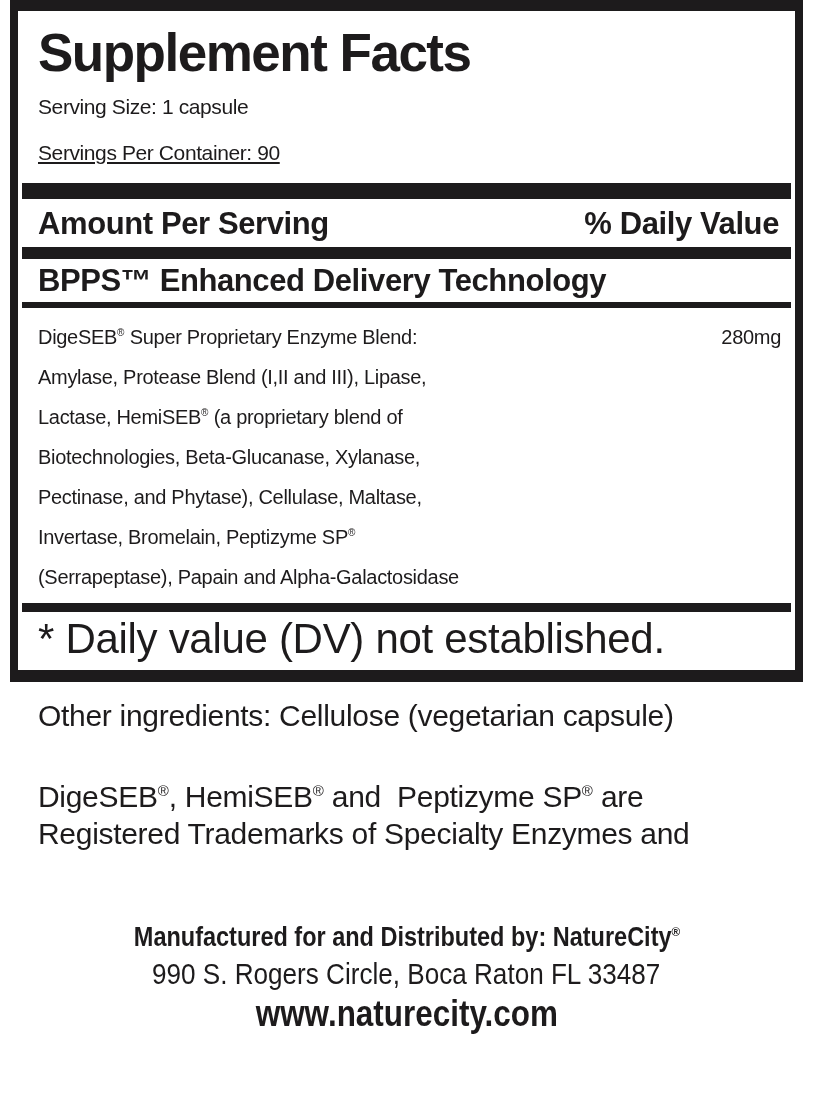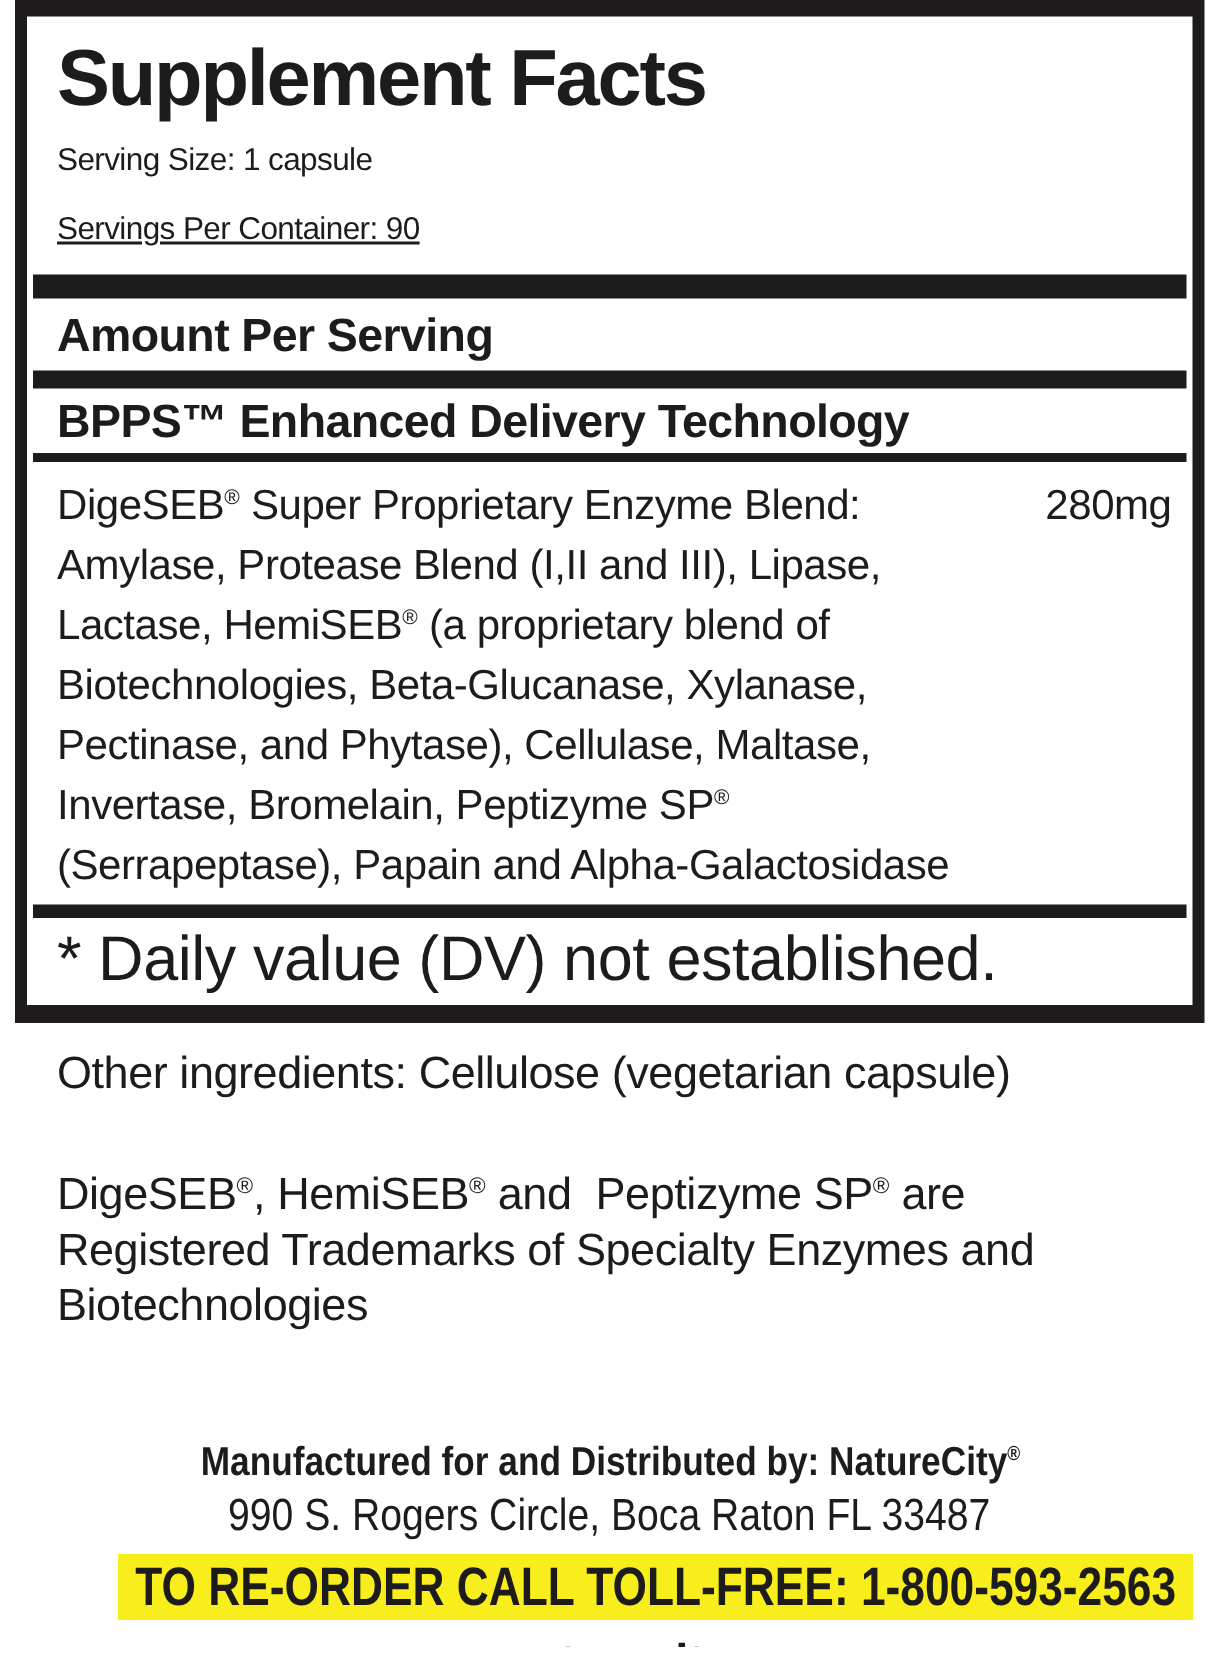--- a/index.html
+++ b/index.html
@@ -58,21 +58,21 @@
   .section-hdr {
     padding: 5px 12px 4px 16px;
     font-size: 31px;
     font-weight: bold;
     line-height: 34px;
     letter-spacing: -0.4px;
     white-space: nowrap;
   }
   .blend {
     padding: 9px 10px 6px 16px;
-    font-size: 28px;
+    font-size: 20px;
     line-height: 40px;
     letter-spacing: -0.3px;
   }
   .blend-first {
     display: flex;
     justify-content: space-between;
     align-items: baseline;
   }
   .blend-line, .blend-name { white-space: nowrap; }
   .footnote {
@@ -148,20 +148,21 @@
 
   <div class="facts-box">
     <div class="fb-title">Supplement Facts</div>
     <div class="serving-line sl1">Serving Size: 1 capsule</div>
     <div class="serving-line sl2">Servings Per Container: 90</div>
 
     <div class="bar bar-thick"></div>
 
     <div class="aps-row">
       <span>Amount Per Serving</span>
+      <span>% Daily Value</span>
     </div>
 
     <div class="bar bar-mid"></div>
 
     <div class="section-hdr">BPPS™ Enhanced Delivery Technology</div>
 
     <div class="bar bar-thin"></div>
 
     <div class="blend">
       <div class="blend-first">
@@ -179,31 +180,27 @@
     <div class="bar bar-foot"></div>
 
     <div class="footnote">* Daily value (DV) not established.</div>
   </div>
 
   <div class="other-ing">Other ingredients: Cellulose (vegetarian capsule)</div>
 
   <div class="trademark">
     <div class="tm-line">DigeSEB<sup class="rm">®</sup>, HemiSEB<sup class="rm">®</sup> and  Peptizyme SP<sup class="rm">®</sup> are</div>
     <div class="tm-line">Registered Trademarks of Specialty Enzymes and</div>
-    <div class="tm-line">Biotechnologies</div>
   </div>
 
   <div class="footer">
     <div class="mfg-line">
       <span class="squeeze">Manufactured for and Distributed by: NatureCity<sup class="rm">®</sup></span>
     </div>
     <div class="addr-line">
       <span class="squeeze">990 S. Rogers Circle, Boca Raton FL 33487</span>
     </div>
-    <div class="reorder-wrap">
-      <span class="reorder-banner">TO RE-ORDER CALL TOLL-FREE: 1-800-593-2563</span>
-    </div>
     <div class="website-line">
       <span class="squeeze">www.naturecity.com</span>
     </div>
   </div>
 
 </div>
 
 </body></html>

